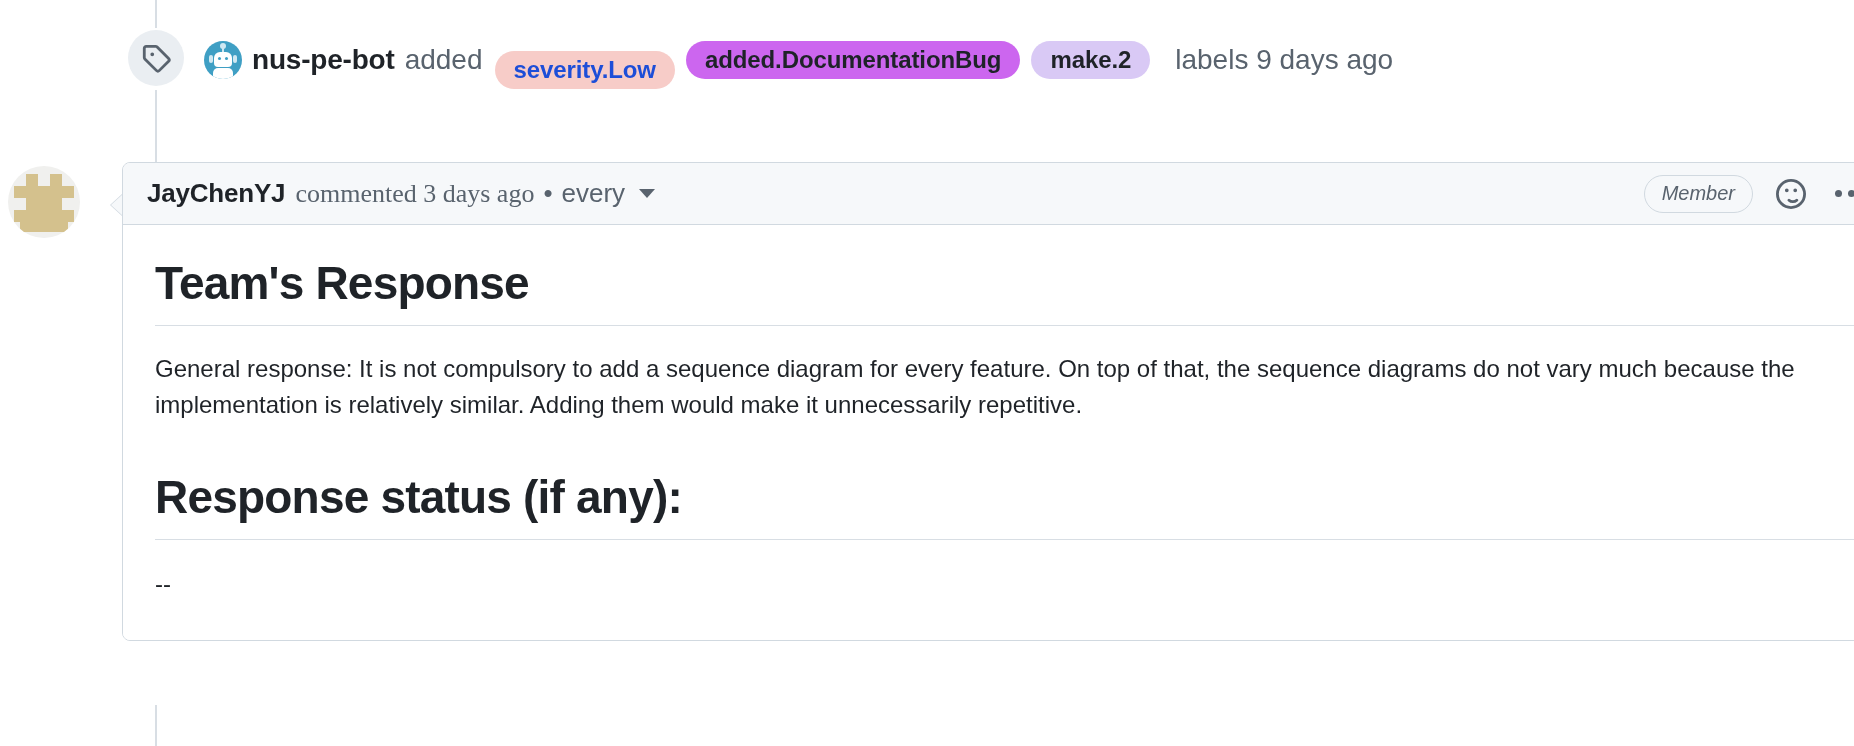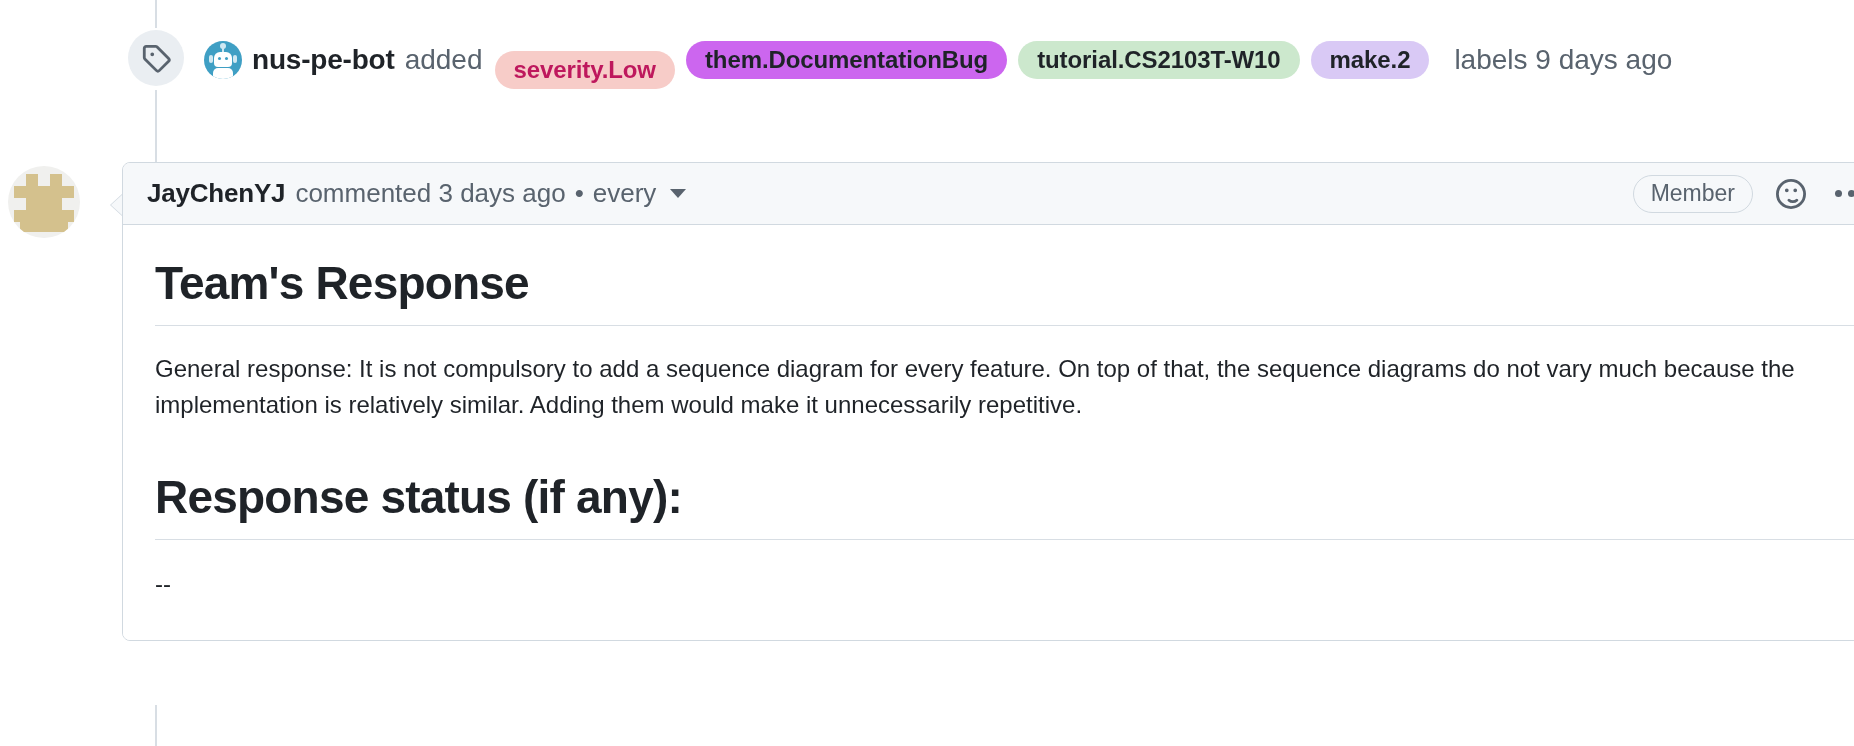--- a/index.html
+++ b/index.html
@@ -218,20 +218,21 @@
     font-size: 26px;
   }
   .header-author {
     font-weight: 700;
     color: #1f2328;
     letter-spacing: -0.2px;
   }
   .header-action {
     color: #59636e;
     margin-left: 10px;
+    font-family: Liberation Serif, serif;
   }
   .header-dot {
     color: #59636e;
     margin: 0 9px;
   }
   .header-edited {
     color: #59636e;
   }
   .caret-down {
     display: inline-block;
@@ -252,23 +253,24 @@
   }
 
   .member-badge {
     display: inline-flex;
     align-items: center;
     justify-content: center;
     height: 38px;
     padding: 0 17px;
     border: 1px solid #d1d9e0;
     border-radius: 19px;
-    font-size: 23px;
+    font-size: 20px;
     color: #59636e;
     background: transparent;
+    font-style: italic;
   }
 
   .icon-btn {
     display: inline-flex;
     align-items: center;
     justify-content: center;
     width: 40px;
     height: 40px;
     color: #59636e;
   }
@@ -339,25 +341,24 @@
         <span class="head"></span>
         <span class="eye-l"></span>
         <span class="eye-r"></span>
         <span class="body"></span>
       </span>
 
       <span class="actor-name">nus-pe-bot</span>
 
       <span class="event-verb">added</span>
 
-      <span class="label-pill" style="background:#f7ccc8;color:#be185d;margin-top:20px;">severity.Low</span>
-
-      <span class="label-pill" style="background:#cc66ef;color:#1f2328;">them.DocumentationBug</span>
-
-      <span class="label-pill" style="background:#cce8cd;color:#1f2328;">tutorial.CS2103T-W10</span>
+      <span class="label-pill" style="background:#f7ccc8;color:#1d4ed8;margin-top:20px;">severity.Low</span>
+
+      <span class="label-pill" style="background:#cc66ef;color:#1f2328;">added.DocumentationBug</span>
+
 
       <span class="label-pill" style="background:#d9c9f5;color:#1f2328;">make.2</span>
 
       <span class="event-tail">labels 9 days ago</span>
     </div>
   </div>
 
   <div class="comment-wrap">
 
     <div class="user-avatar">

